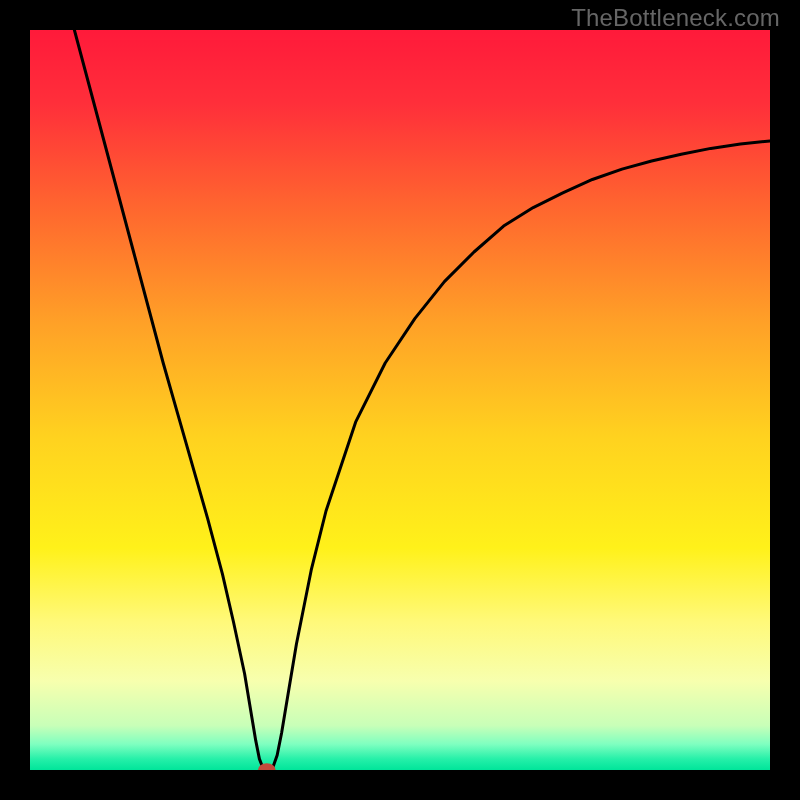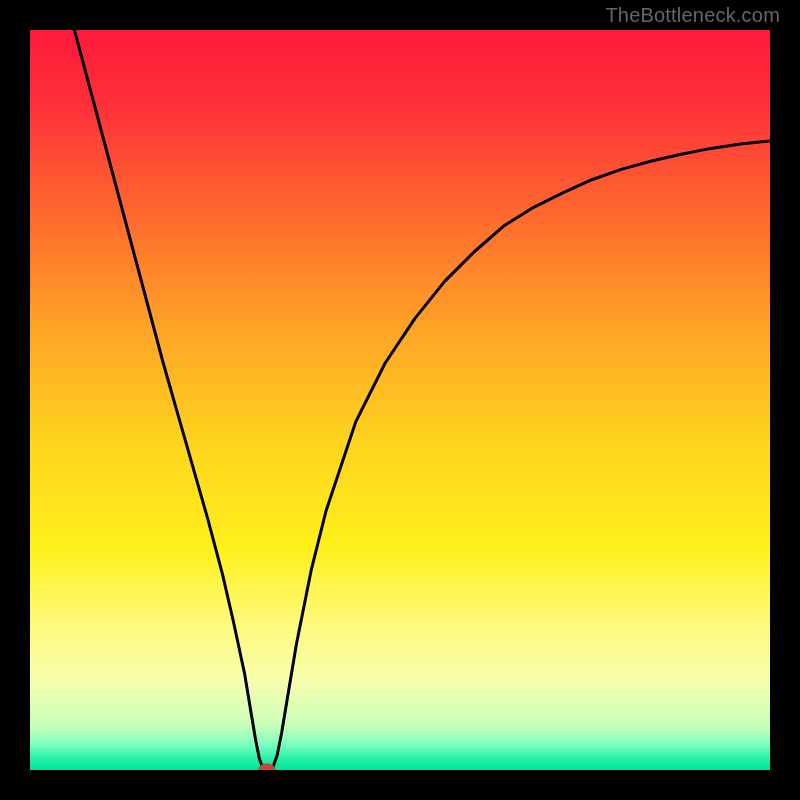--- a/index.html
+++ b/index.html
@@ -14,21 +14,21 @@
     width: 800px;
     height: 800px;
     position: relative;
     background: #000;
   }
   .watermark {
     position: absolute;
     top: 4px;
     right: 20px;
     color: #666;
-    font-size: 20px;
+    font-size: 24px;
     font-weight: 500;
     letter-spacing: 0.2px;
     z-index: 10;
     margin-left: 48px;
   }
   .plot-area {
     position: absolute;
     left: 30px;
     top: 30px;
     width: 740px;

